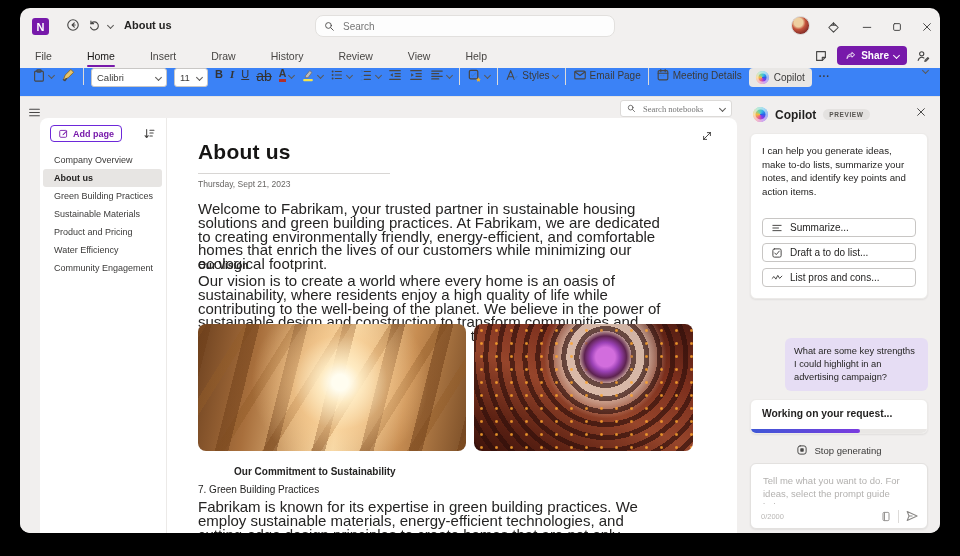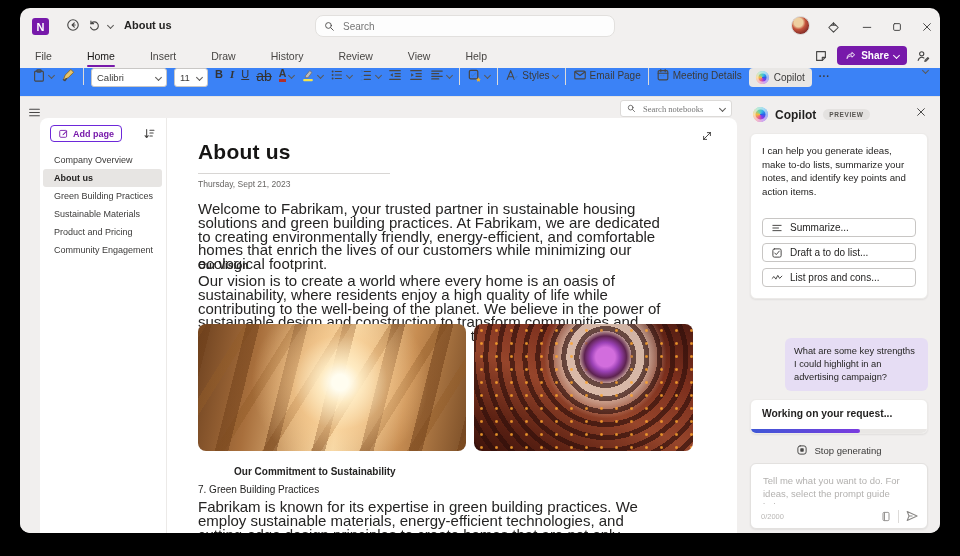--- a/index.html
+++ b/index.html
@@ -363,20 +363,21 @@
         <svg width="13" height="13" viewBox="0 0 16 16">
             <path class="sv" d="M4.5 3v10M4.5 13 2.5 10.7M4.5 13l2-2.3M8.5 4h5M8.5 7.5h4M8.5 11h3"></path>
           </svg>
       </span>
       <div id="pagelist">
         <div class="pg">Company Overview</div>
         <div class="pg sel">About us</div>
         <div class="pg">Green Building Practices</div>
         <div class="pg">Sustainable Materials</div>
         <div class="pg">Product and Pricing</div>
+        <div class="pg">Water Efficiency</div>
         <div class="pg">Community Engagement</div>
       </div>
     </div>
 
     <div id="canvas">
       <span id="expand-ic">
         <svg width="12" height="12" viewBox="0 0 16 16">
             <path class="sv" d="M3.5 12.5 12.5 3.5M12.5 3.5h-4M12.5 3.5v4M3.5 12.5h4M3.5 12.5v-4"></path>
           </svg>
       </span>

